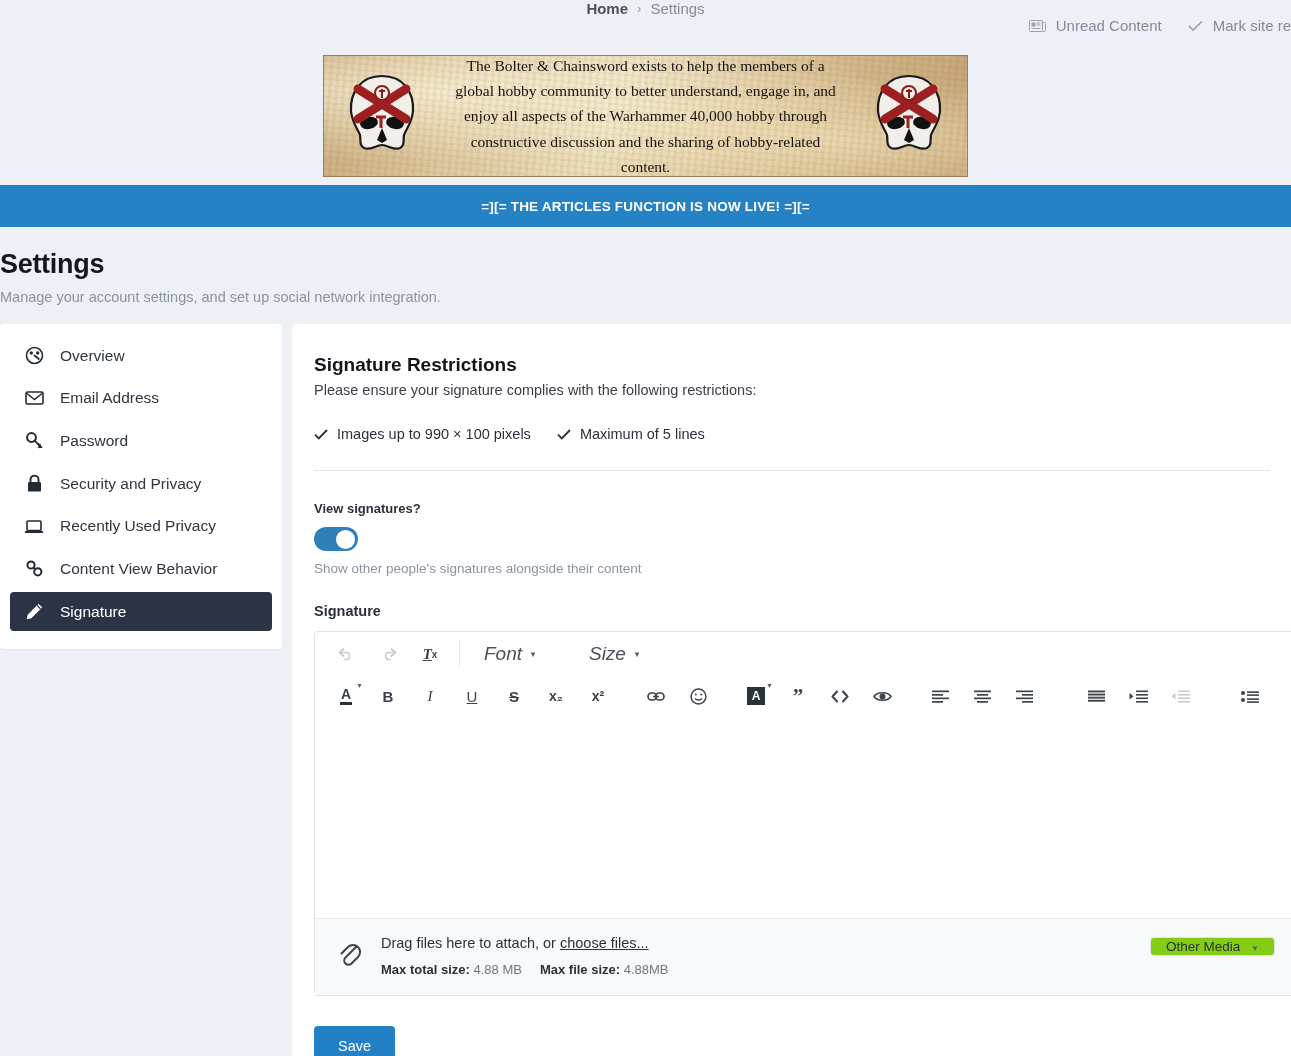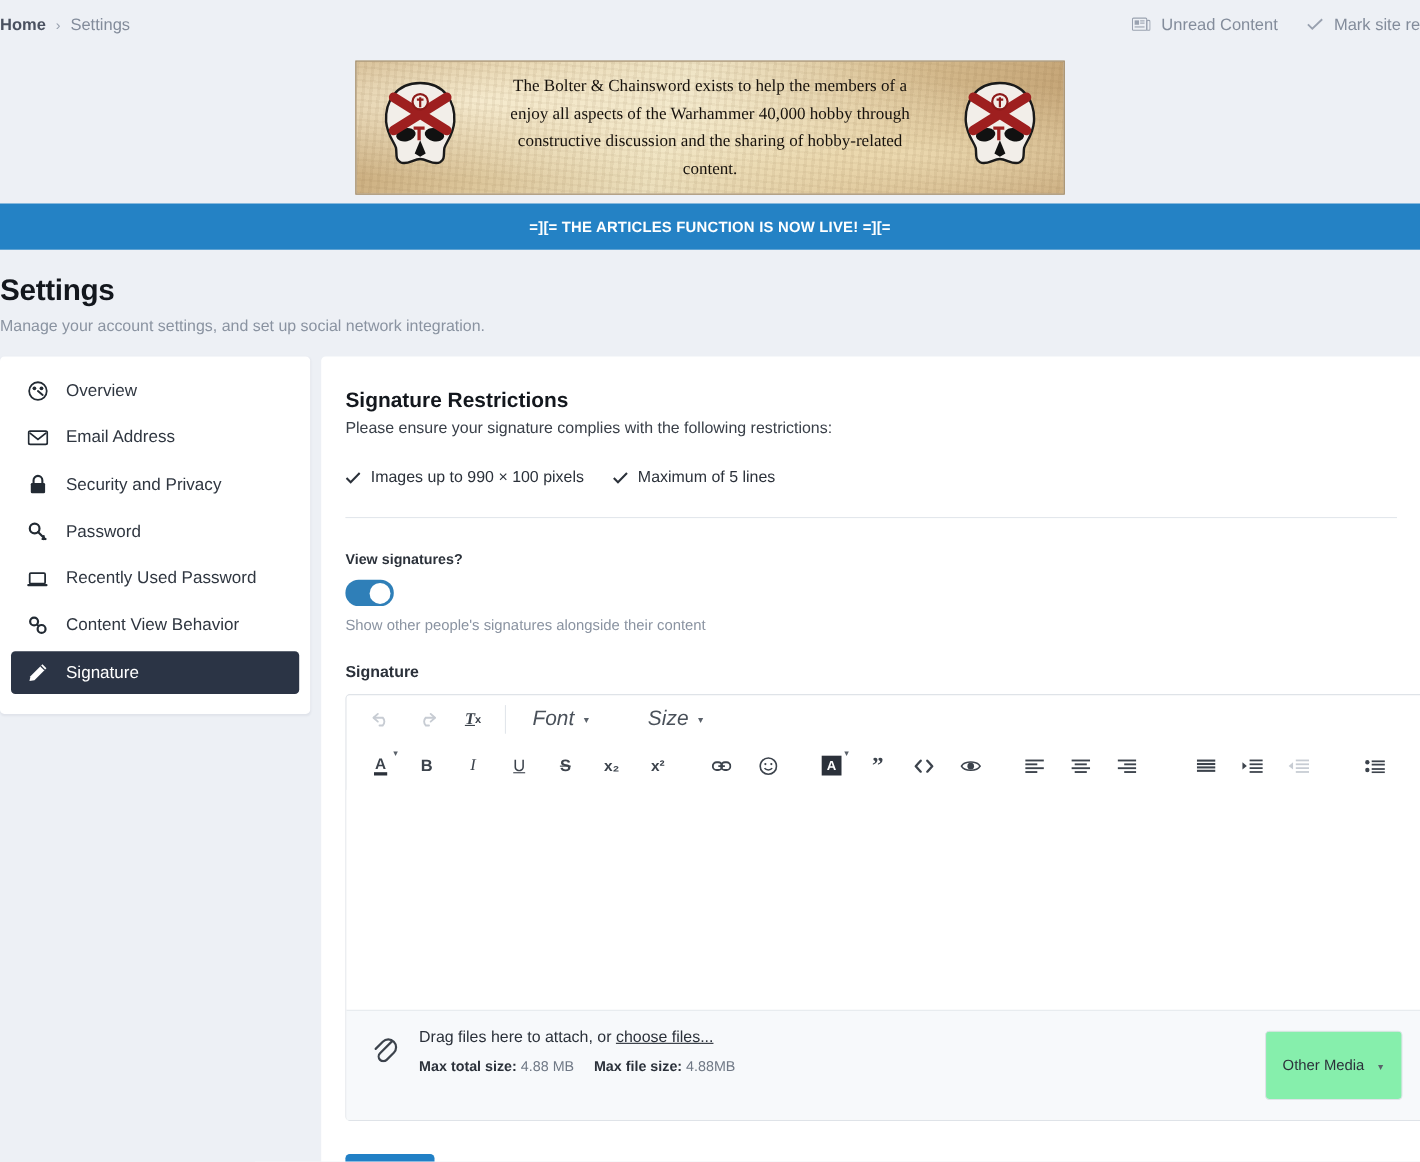--- a/index.html
+++ b/index.html
@@ -11,20 +11,21 @@
     color: #22262c;
     overflow: hidden;
   }
 
   
   .topbar {
     height: 55px;
     display: flex; align-items: center;
     padding: 0 0 11px 0;
     font-size: 15px;
+    flex-direction: column;
   }
   .breadcrumb { display: flex; align-items: center; gap: 9px; padding-left: 0; }
   .bc-home { color: #4a5160; font-weight: 600; }
   .bc-sep { color: #98a0ae; font-size: 13px; }
   .bc-current { color: #838c9b; }
   .topbar-right {
     margin-left: auto;
     display: flex; align-items: center; gap: 26px;
     color: #838c9b; font-size: 15px;
     padding-right: 0;
@@ -182,22 +183,22 @@
     padding: 16px 16px 18px 22px;
     display: flex; align-items: flex-start;
   }
   .clip { margin-right: 18px; margin-top: 3px; color:#3c434c; }
   .attach-main { flex: 1 1 auto; }
   .attach-line1 { font-size: 14.5px; color: #2b313a; }
   .attach-link { text-decoration: underline; color: #2b313a; cursor: pointer; }
   .attach-line2 { font-size: 13px; color: #6f7885; margin-top: 11px; display:flex; gap: 18px; }
   .attach-line2 b { color: #2b313a; }
   .other-media {
-    border: 1px solid #dfe3e8; background: #86efac;
-    border-radius: 4px; padding: 23px 15px;
+    border: 1px solid #dfe3e8; background: #84cc16;
+    border-radius: 4px; padding: 1px 15px;
     font-size: 13.5px; color: #2b313a; cursor: pointer;
     align-self: flex-start; margin-top: 2px;
     white-space: nowrap;
   }
 
   .save-btn {
     margin-top: 30px;
     background: #2180c6; color: #fff;
     border: none; border-radius: 4px;
     font-size: 14.5px; font-family: inherit;
@@ -247,20 +248,21 @@
         <ellipse cx="49" cy="50" rx="9" ry="6" fill="#111" transform="rotate(12 49 50)"></ellipse>
         <path d="M36 55 L31 67 L36 70 L41 67 Z" fill="#111"></path>
         <path d="M12 16 L60 46 M60 16 L12 46" stroke="#9e1f1f" stroke-width="9" stroke-linecap="round"></path>
         <circle cx="36" cy="20" r="7" fill="#f2eee9" stroke="#8d1a1a" stroke-width="2"></circle>
         <path d="M36 16 v9 M33 18 h6" stroke="#8d1a1a" stroke-width="2"></path>
         <path d="M30 44 h10 M35 44 v11" stroke="#9e1f1f" stroke-width="3"></path>
       </svg>
     </span>
     <div class="banner-text">
       <div>The Bolter &amp; Chainsword exists to help the members of a</div>
+      <div>global hobby community to better understand, engage in, and</div>
       <div>enjoy all aspects of the Warhammer 40,000 hobby through</div>
       <div>constructive discussion and the sharing of hobby-related content.</div>
     </div>
     <span class="skull right">
       <svg width="72" height="82" viewBox="0 0 72 82">
         <path d="M36 3 C14 3 4 20 5 38 C6 50 12 56 14 62 C15 68 13 72 18 75 C24 78 30 72 36 72 C42 72 48 78 54 75 C59 72 57 68 58 62 C60 56 66 50 67 38 C68 20 58 3 36 3 Z" fill="#f2eee9" stroke="#1a1a1a" stroke-width="2.2"></path>
         <ellipse cx="23" cy="50" rx="9" ry="6" fill="#111" transform="rotate(-12 23 50)"></ellipse>
         <ellipse cx="49" cy="50" rx="9" ry="6" fill="#111" transform="rotate(12 49 50)"></ellipse>
         <path d="M36 55 L31 67 L36 70 L41 67 Z" fill="#111"></path>
         <path d="M12 16 L60 46 M60 16 L12 46" stroke="#9e1f1f" stroke-width="9" stroke-linecap="round"></path>
@@ -302,47 +304,47 @@
         <svg width="19" height="16" viewBox="0 0 19 16">
             <rect x="1" y="2" width="17" height="12" rx="1.5" fill="none" stroke="currentColor" stroke-width="1.6"></rect>
             <path d="M2 3.5 L9.5 9.5 L17 3.5" fill="none" stroke="currentColor" stroke-width="1.6"></path>
           </svg>
       </span>
       <span>Email Address</span>
     </div>
 
     <div class="nav-item">
       <span class="nicon">
-        <svg width="17" height="19" viewBox="0 0 17 19">
-            <path d="M4.5 8 V5.6 a4 4 0 0 1 8 0 V8" fill="none" stroke="currentColor" stroke-width="1.9"></path>
-            <rect x="2" y="8" width="13" height="9.5" rx="1.3" fill="currentColor"></rect>
-          </svg>
-      </span>
-      <span>Security and Privacy</span>
-    </div>
-
-    <div class="nav-item">
-      <span class="nicon">
         <svg width="19" height="19" viewBox="0 0 19 19">
             <circle cx="6.5" cy="6.5" r="4.4" fill="none" stroke="currentColor" stroke-width="2"></circle>
             <path d="M9.6 9.6 L16 16" stroke="currentColor" stroke-width="2" stroke-linecap="round"></path>
             <path d="M13.5 16 h3 M14.8 13.3 v3" stroke="currentColor" stroke-width="1.7" stroke-linecap="round"></path>
           </svg>
       </span>
       <span>Password</span>
+    </div>
+
+    <div class="nav-item">
+      <span class="nicon">
+        <svg width="17" height="19" viewBox="0 0 17 19">
+            <path d="M4.5 8 V5.6 a4 4 0 0 1 8 0 V8" fill="none" stroke="currentColor" stroke-width="1.9"></path>
+            <rect x="2" y="8" width="13" height="9.5" rx="1.3" fill="currentColor"></rect>
+          </svg>
+      </span>
+      <span>Security and Privacy</span>
     </div>
 
     <div class="nav-item">
       <span class="nicon">
         <svg width="20" height="17" viewBox="0 0 20 17">
             <rect x="3" y="3" width="14" height="9.5" rx="1" fill="none" stroke="currentColor" stroke-width="1.6"></rect>
             <rect x="0.8" y="13" width="18.4" height="1.9" rx="0.9" fill="currentColor"></rect>
           </svg>
       </span>
-      <span>Recently Used Password</span>
+      <span>Recently Used Privacy</span>
     </div>
 
     <div class="nav-item">
       <span class="nicon">
         <svg width="19" height="19" viewBox="0 0 19 19">
             <circle cx="6" cy="6" r="3.6" fill="none" stroke="currentColor" stroke-width="2"></circle>
             <circle cx="12.8" cy="12.8" r="3.6" fill="none" stroke="currentColor" stroke-width="2"></circle>
             <path d="M8.3 8.3 L10.4 10.4" stroke="currentColor" stroke-width="1.8"></path>
           </svg>
       </span>

